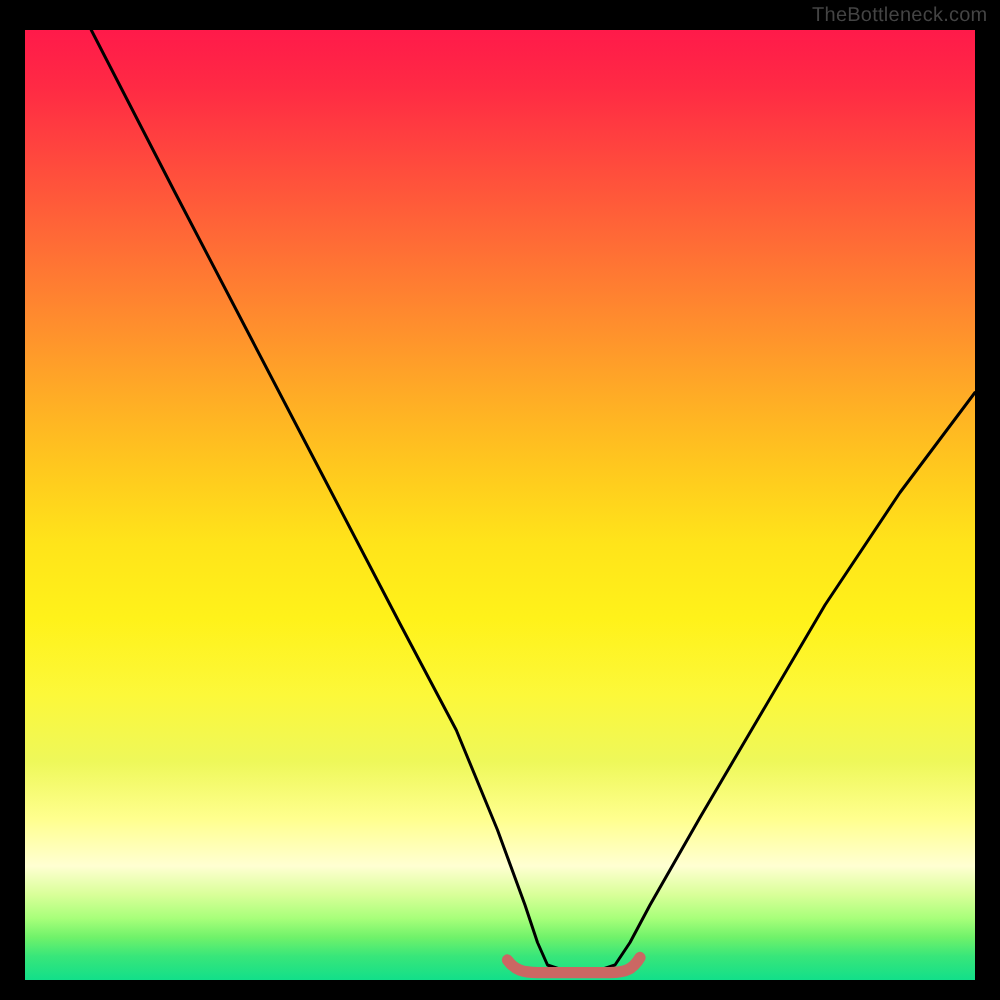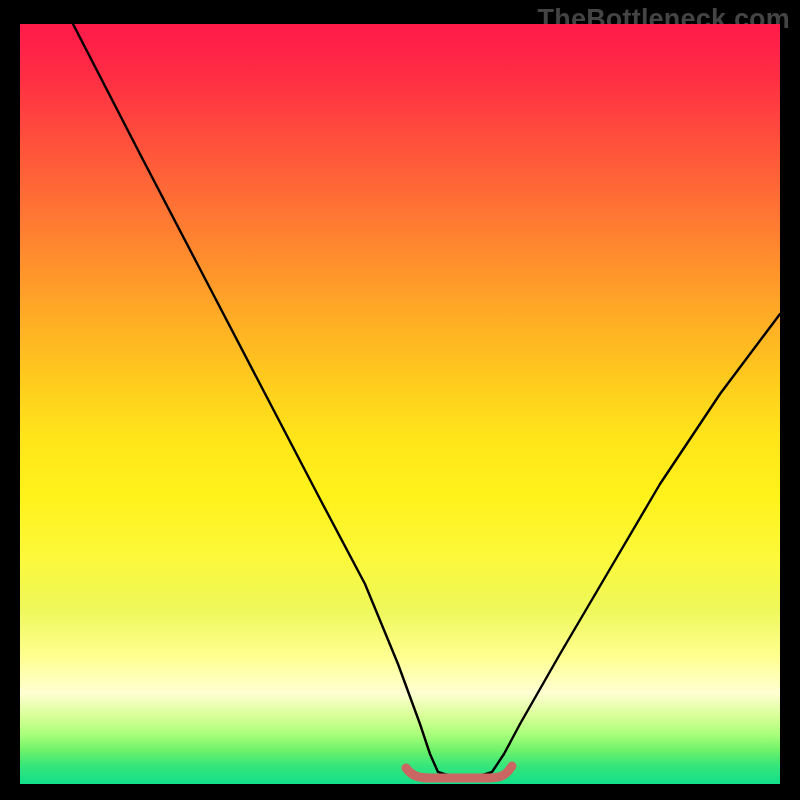--- a/index.html
+++ b/index.html
@@ -15,22 +15,22 @@
   position: relative;
   width: 800px;
   height: 800px;
   background: #000;
 }
 .watermark {
   position: absolute;
   top: 4px;
   right: 10px;
   color: #444;
-  font-size: 27px;
-  font-weight: 700;
+  font-size: 16px;
+  font-weight: 400;
   letter-spacing: 0.2px;
   user-select: none;
 }
 .plot-area {
   position: absolute;
   left: 20px;
   top: 24px;
   width: 760px;
   height: 760px;
   overflow: hidden;

